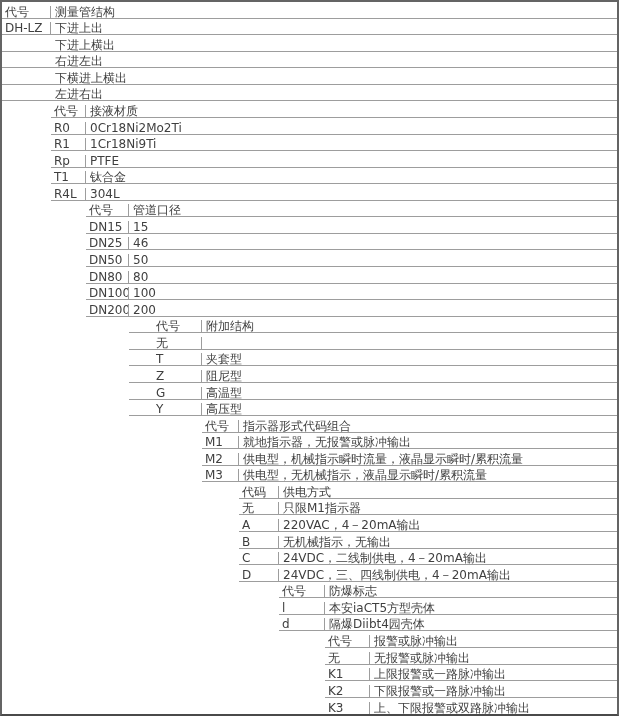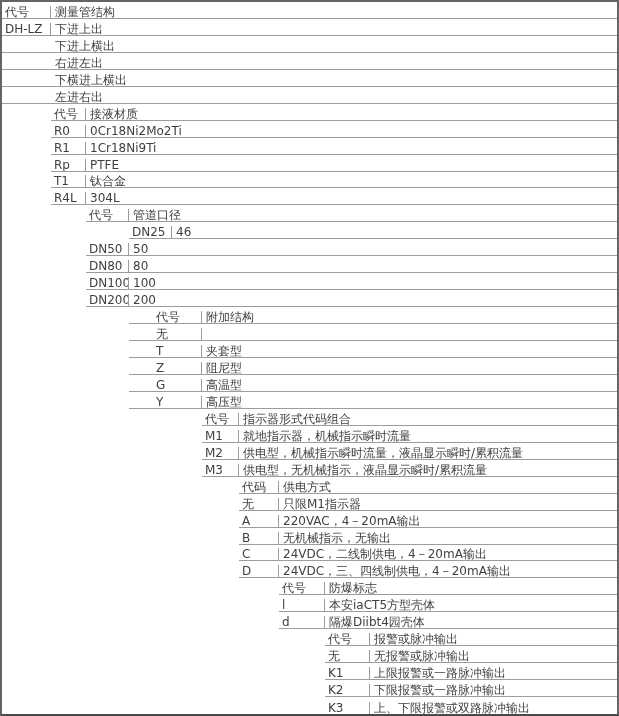--- a/index.html
+++ b/index.html
@@ -84,21 +84,27 @@
     </div>
     <div class="trow">
       <div class="cell indent" style="width: 49px;"></div>
       <div class="cell indent" style="width: 35px;"></div>
       <div class="cell code active" style="width: 43px;">代号</div>
       <div class="cell value active">管道口径</div>
     </div>
     <div class="trow">
       <div class="cell indent" style="width: 49px;"></div>
       <div class="cell indent" style="width: 35px;"></div>
-      <div class="cell code active" style="width: 43px; margin-left: 43px;">DN25</div>
+      <div class="cell code active" style="width: 43px;">DN15</div>
+      <div class="cell value active">15</div>
+    </div>
+    <div class="trow">
+      <div class="cell indent" style="width: 49px;"></div>
+      <div class="cell indent" style="width: 35px;"></div>
+      <div class="cell code active" style="width: 43px;">DN25</div>
       <div class="cell value active">46</div>
     </div>
     <div class="trow">
       <div class="cell indent" style="width: 49px;"></div>
       <div class="cell indent" style="width: 35px;"></div>
       <div class="cell code active" style="width: 43px;">DN50</div>
       <div class="cell value active">50</div>
     </div>
     <div class="trow">
       <div class="cell indent" style="width: 49px;"></div>
@@ -175,21 +181,21 @@
       <div class="cell code active" style="width: 37px;">代号</div>
       <div class="cell value active">指示器形式代码组合</div>
     </div>
     <div class="trow">
       <div class="cell indent" style="width: 49px;"></div>
       <div class="cell indent" style="width: 35px;"></div>
       <div class="cell indent" style="width: 43px;"></div>
       <div class="cell indent" style="width: 24px;"></div>
       <div class="cell indent" style="width: 49px;"></div>
       <div class="cell code active" style="width: 37px;">M1</div>
-      <div class="cell value active">就地指示器，机械指示瞬时流量</div>
+      <div class="cell value active">就地指示器，无报警或脉冲输出</div>
     </div>
     <div class="trow">
       <div class="cell indent" style="width: 49px;"></div>
       <div class="cell indent" style="width: 35px;"></div>
       <div class="cell indent" style="width: 43px;"></div>
       <div class="cell indent" style="width: 24px;"></div>
       <div class="cell indent" style="width: 49px;"></div>
       <div class="cell code active" style="width: 37px;">M2</div>
       <div class="cell value active">供电型，机械指示瞬时流量，液晶显示瞬时/累积流量</div>
     </div>

